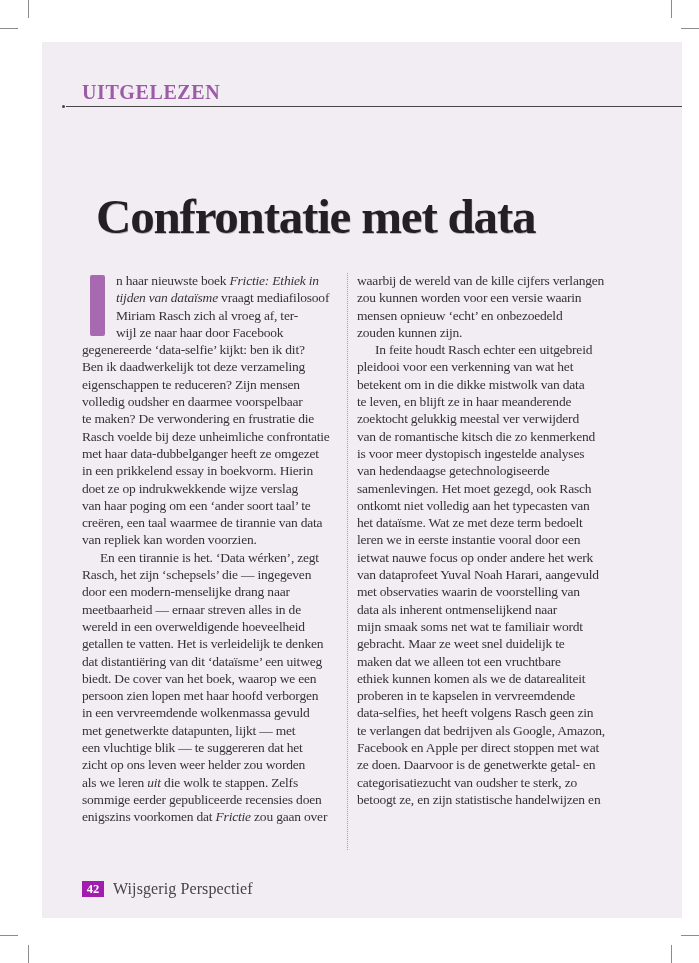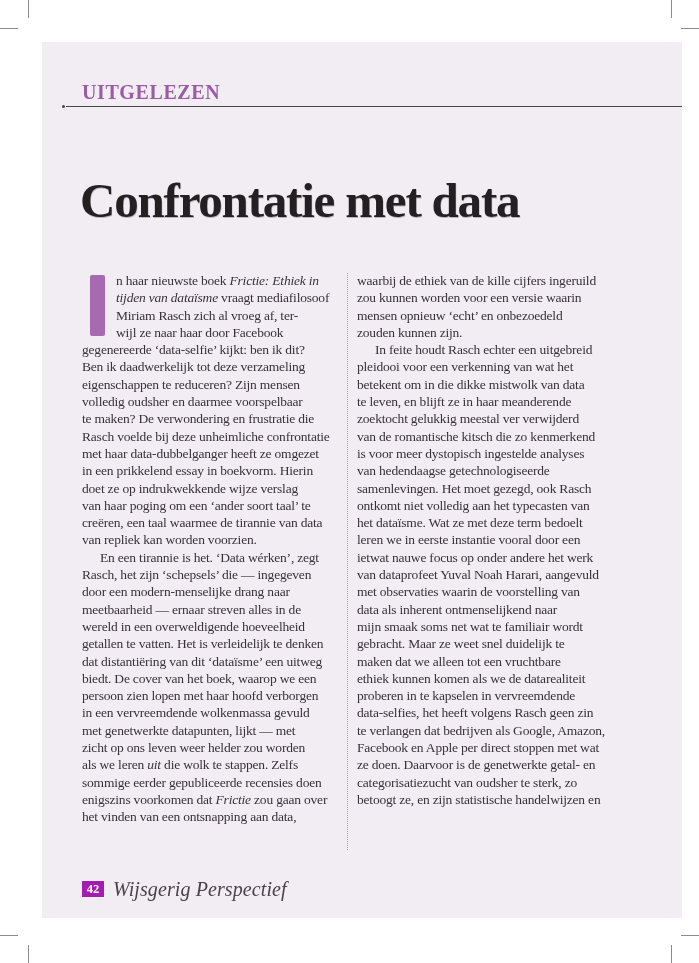--- a/index.html
+++ b/index.html
@@ -41,21 +41,21 @@
     float:left;width:15px;height:61px;margin:3px 11px 2px 8px;
     background:#a76ab1;border-radius:2px;
     color:transparent;font-size:48px;line-height:61px;overflow:hidden;
   }
   #footer{position:absolute;left:82px;top:880px;height:18px;display:flex;align-items:center;}
   #page-badge{
     width:22px;height:16px;background:#a21caf;color:#ffffff;
     font-weight:bold;font-size:12.5px;display:flex;align-items:center;justify-content:center;
   }
   #journal-name{
-    margin-left:9px;font-style:italic;font-size:20px;color:#49424a;letter-spacing:0.1px;
+    margin-left:9px;font-size:16px;color:#49424a;letter-spacing:0.1px;
   }
 </style>
 </head>
 <body>
 
 <div id="page">
 
   <div class="crop" style="left:28px;top:0;width:1px;height:18px;"></div>
   <div class="crop" style="left:0;top:28px;width:18px;height:1px;"></div>
   <div class="crop" style="left:671px;top:0;width:1px;height:18px;"></div>
@@ -64,21 +64,21 @@
   <div class="crop" style="left:28px;top:945px;width:1px;height:18px;"></div>
   <div class="crop" style="left:681px;top:935px;width:18px;height:1px;"></div>
   <div class="crop" style="left:671px;top:945px;width:1px;height:18px;"></div>
 
   <div id="panel"></div>
 
   <div id="kicker">UITGELEZEN</div>
   <div id="kicker-dot"></div>
   <div id="kicker-rule"></div>
 
-  <h1 id="title" style="margin:0;">Confrontatie met data</h1>
+  <h1 id="title" style="margin:16px;">Confrontatie met data</h1>
 
   <div id="col-left" class="col">
     <div id="dropcap">I</div>
     <div>
         <div class="text-line">n haar nieuwste boek <em>Frictie: Ethiek in</em></div>
         <div class="text-line"><em>tijden van dataïsme</em> vraagt mediafilosoof</div>
         <div class="text-line">Miriam Rasch zich al vroeg af, ter-</div>
         <div class="text-line">wijl ze naar haar door Facebook</div>
         <div class="text-line">gegenereerde ‘data-selfie’ kijkt: ben ik dit?</div>
         <div class="text-line">Ben ik daadwerkelijk tot deze verzameling</div>
@@ -96,33 +96,33 @@
         <div class="text-line">Rasch, het zijn ‘schepsels’ die — ingegeven</div>
         <div class="text-line">door een modern-menselijke drang naar</div>
         <div class="text-line">meetbaarheid — ernaar streven alles in de</div>
         <div class="text-line">wereld in een overweldigende hoeveelheid</div>
         <div class="text-line">getallen te vatten. Het is verleidelijk te denken</div>
         <div class="text-line">dat distantiëring van dit ‘dataïsme’ een uitweg</div>
         <div class="text-line">biedt. De cover van het boek, waarop we een</div>
         <div class="text-line">persoon zien lopen met haar hoofd verborgen</div>
         <div class="text-line">in een vervreemdende wolkenmassa gevuld</div>
         <div class="text-line">met genetwerkte datapunten, lijkt — met</div>
+        <div class="text-line">een vluchtige blik — te suggereren dat het</div>
         <div class="text-line">zicht op ons leven weer helder zou worden</div>
         <div class="text-line">als we leren <em>uit</em> die wolk te stappen. Zelfs</div>
         <div class="text-line">sommige eerder gepubliceerde recensies doen</div>
         <div class="text-line">enigszins voorkomen dat <em>Frictie</em> zou gaan over</div>
-        <div class="text-line">het vinden van een ontsnapping aan data,</div>
       </div>
   </div>
 
   <div id="divider"></div>
 
   <div id="col-right" class="col">
     <div>
-        <div class="text-line">waarbij de ethiek van de kille cijfers ingeruild</div>
+        <div class="text-line">waarbij de wereld van de kille cijfers verlangen</div>
         <div class="text-line">zou kunnen worden voor een versie waarin</div>
         <div class="text-line">mensen opnieuw ‘echt’ en onbezoedeld</div>
         <div class="text-line">zouden kunnen zijn.</div>
         <div class="text-line indent">In feite houdt Rasch echter een uitgebreid</div>
         <div class="text-line">pleidooi voor een verkenning van wat het</div>
         <div class="text-line">betekent om in die dikke mistwolk van data</div>
         <div class="text-line">te leven, en blijft ze in haar meanderende</div>
         <div class="text-line">zoektocht gelukkig meestal ver verwijderd</div>
         <div class="text-line">van de romantische kitsch die zo kenmerkend</div>
         <div class="text-line">is voor meer dystopisch ingestelde analyses</div>

